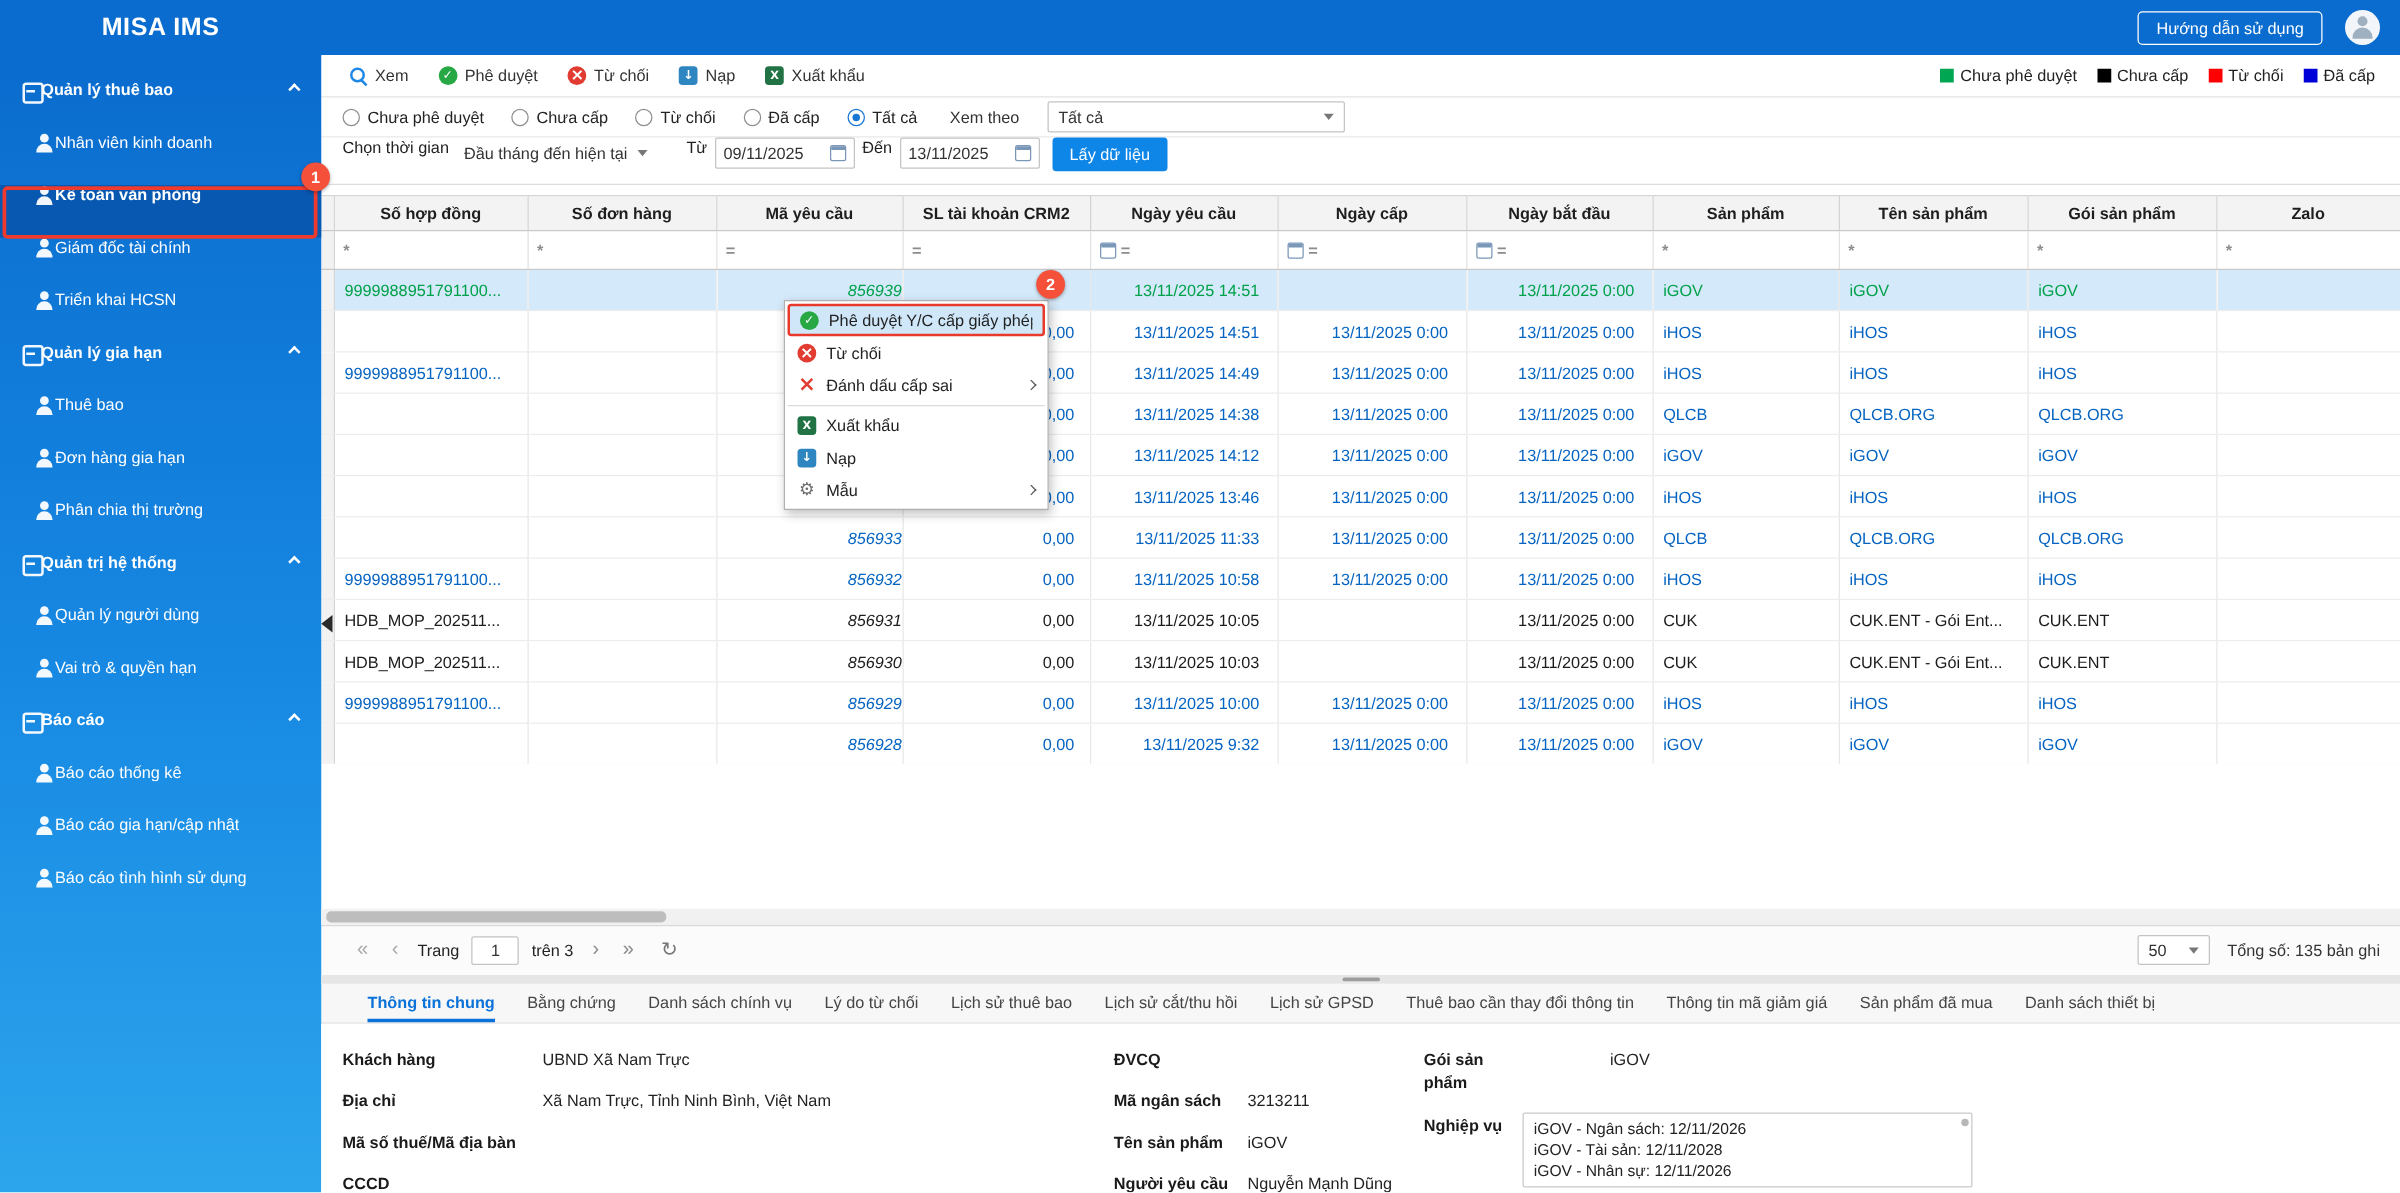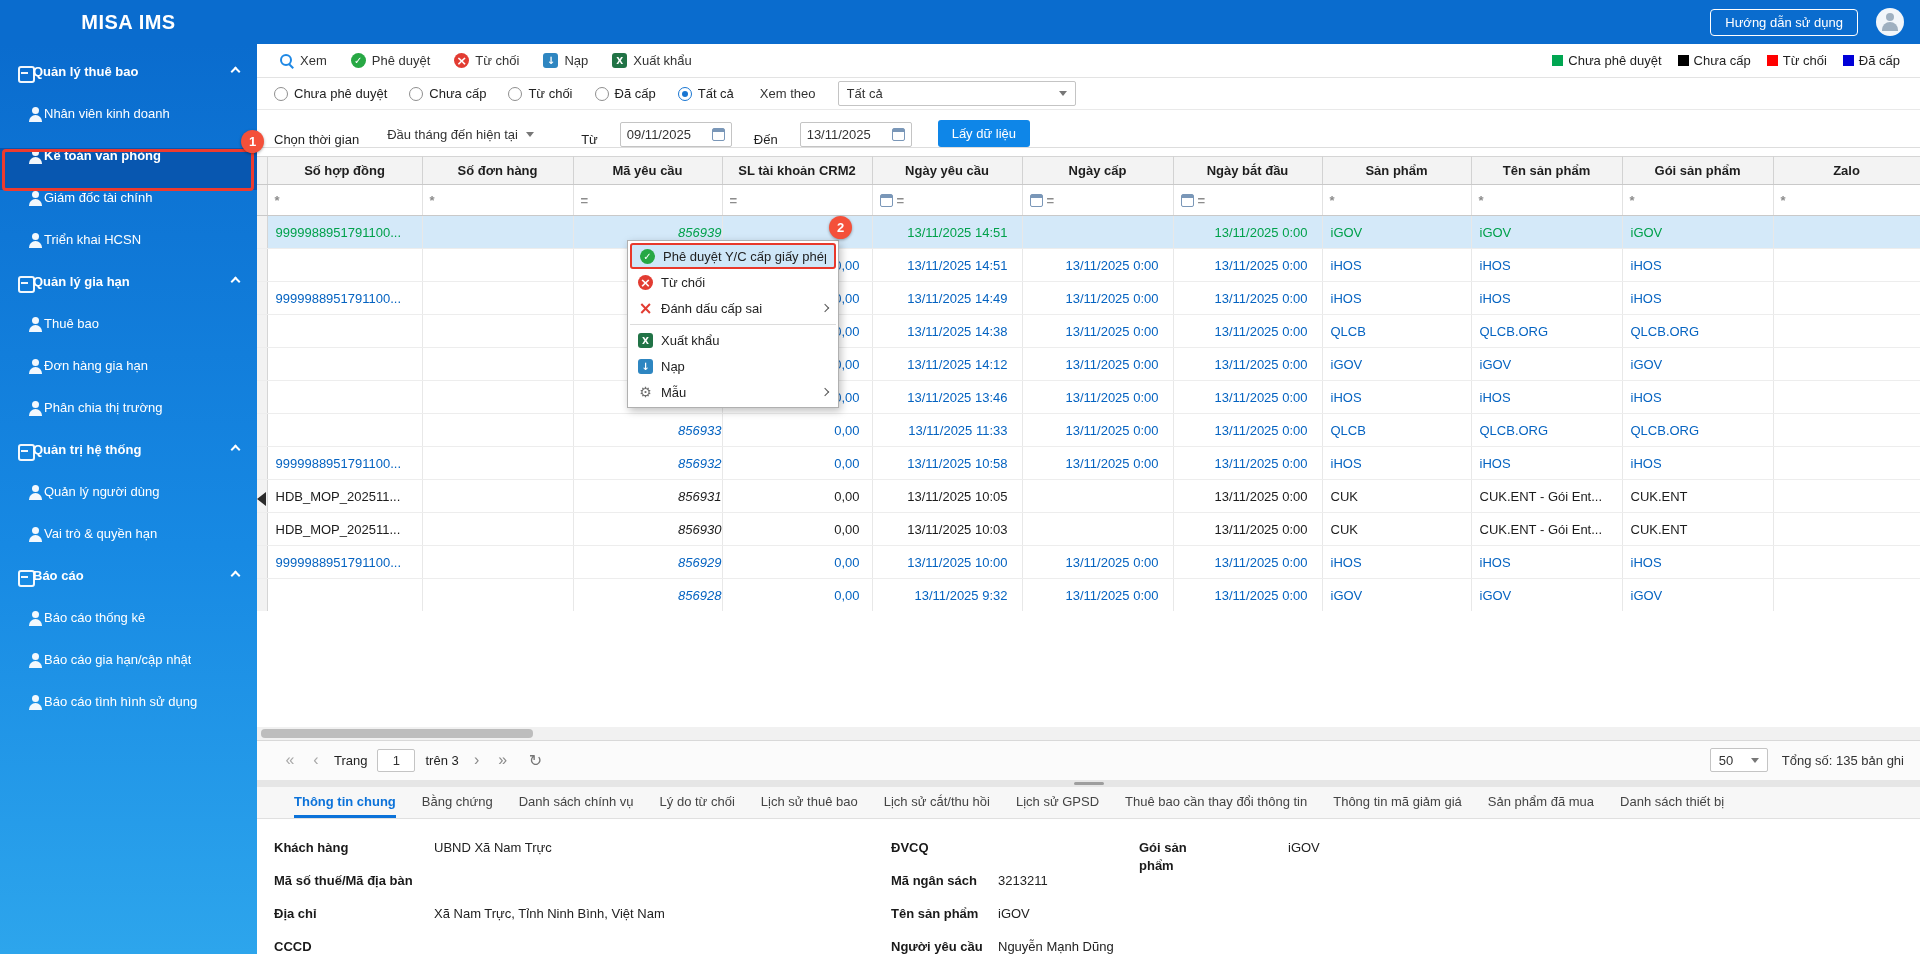--- a/index.html
+++ b/index.html
@@ -54,21 +54,21 @@
   .rb { width:14px; height:14px; border:1px solid #8f8f8f; border-radius:50%; position:relative; background:#fff; flex:none; }
   .rb.checked { border-color:#1976d2; }
   .rb.checked::after { content:""; position:absolute; left:3px; top:3px; width:6px; height:6px; border-radius:50%; background:#1976d2; }
   .viewby-label { margin-left:4px; color:#333; }
   .selectbox { border:1px solid #c4c4c4; background:#fff; height:25px; display:flex; align-items:center;
     padding:0 8px; gap:8px; border-radius:2px; cursor:pointer; color:#333; }
   .selectbox.wide { width:238px; }
   .selectbox .sb-text { flex:1; white-space:nowrap; overflow:hidden; }
   .caret-down { width:0; height:0; border-left:4px solid transparent; border-right:4px solid transparent; border-top:5px solid #777; flex:none; }
 
-  .daterow { height:38px; display:flex; align-items:flex-end; gap:22px; padding:0 20px 0 17px; border-bottom:1px solid #ddd; }
+  .daterow { height:38px; display:flex; align-items:flex-start; gap:6px; padding:0 20px 0 17px; border-bottom:1px solid #ddd; }
   .daterow .lbl { color:#222; }
   .flat-select { display:flex; align-items:center; gap:8px; padding:0 6px; height:25px; cursor:pointer; color:#333; min-width:178px; }
   .dateinput { width:112px; height:25px; border:1px solid #c4c4c4; border-radius:2px; background:#fff;
     display:flex; align-items:center; padding:0 6px; gap:6px; color:#333; }
   .dateinput .di-text { flex:1; }
   .cal-ic { width:13px; height:13px; border:1px solid #7a97b8; border-radius:2px; position:relative; display:inline-block; flex:none; background:#fff; }
   .cal-ic::before { content:""; position:absolute; left:0; top:0; width:11px; height:3px; background:#7a97b8; }
   .fetch-btn { background:#0e86e8; color:#ffffff; border:none; border-radius:3px; height:27px; padding:0 14px;
     font-family:inherit; font-size:13px; cursor:pointer; margin-left:4px; }
 
@@ -750,26 +750,26 @@
       </div>
 
       <div class="detail">
 
         <div class="dcol dcol1">
           <div class="fld">
               <div class="flabel">Khách hàng</div>
               <div class="fvalue">UBND Xã Nam Trực</div>
             </div>
           <div class="fld">
+              <div class="flabel">Địa chỉ</div>
+              <div class="fvalue">Xã Nam Trực, Tỉnh Ninh Bình, Việt Nam</div>
+            </div>
+          <div class="fld">
               <div class="flabel">Mã số thuế/Mã địa bàn</div>
               <div class="fvalue"></div>
-            </div>
-          <div class="fld">
-              <div class="flabel">Địa chỉ</div>
-              <div class="fvalue">Xã Nam Trực, Tỉnh Ninh Bình, Việt Nam</div>
             </div>
           <div class="fld">
               <div class="flabel">CCCD</div>
               <div class="fvalue"></div>
             </div>
 
         </div>
 
         <div class="dcol dcol2">
           <div class="fld">
@@ -789,20 +789,33 @@
               <div class="fvalue">Nguyễn Mạnh Dũng</div>
             </div>
 
         </div>
 
         <div class="dcol dcol3">
           <div class="fld">
               <div class="flabel">Gói sản phẩm</div>
               <div class="fvalue indent">iGOV</div>
             </div>
+          <div class="fld boxrow">
+            <div class="flabel">Nghiệp vụ</div>
+            <div class="vbox nv">
+
+                <div class="nv-line">iGOV - Ngân sách: 12/11/2026</div>
+
+                <div class="nv-line">iGOV - Tài sản: 12/11/2028</div>
+
+                <div class="nv-line">iGOV - Nhân sự: 12/11/2026</div>
+
+              <div class="vscroll-dot"></div>
+            </div>
+          </div>
 
         </div>
 
       </div>
     </main>
   </div>
 
   <div class="ctx-menu">
 
       <div class="mi highlighted annotated">

